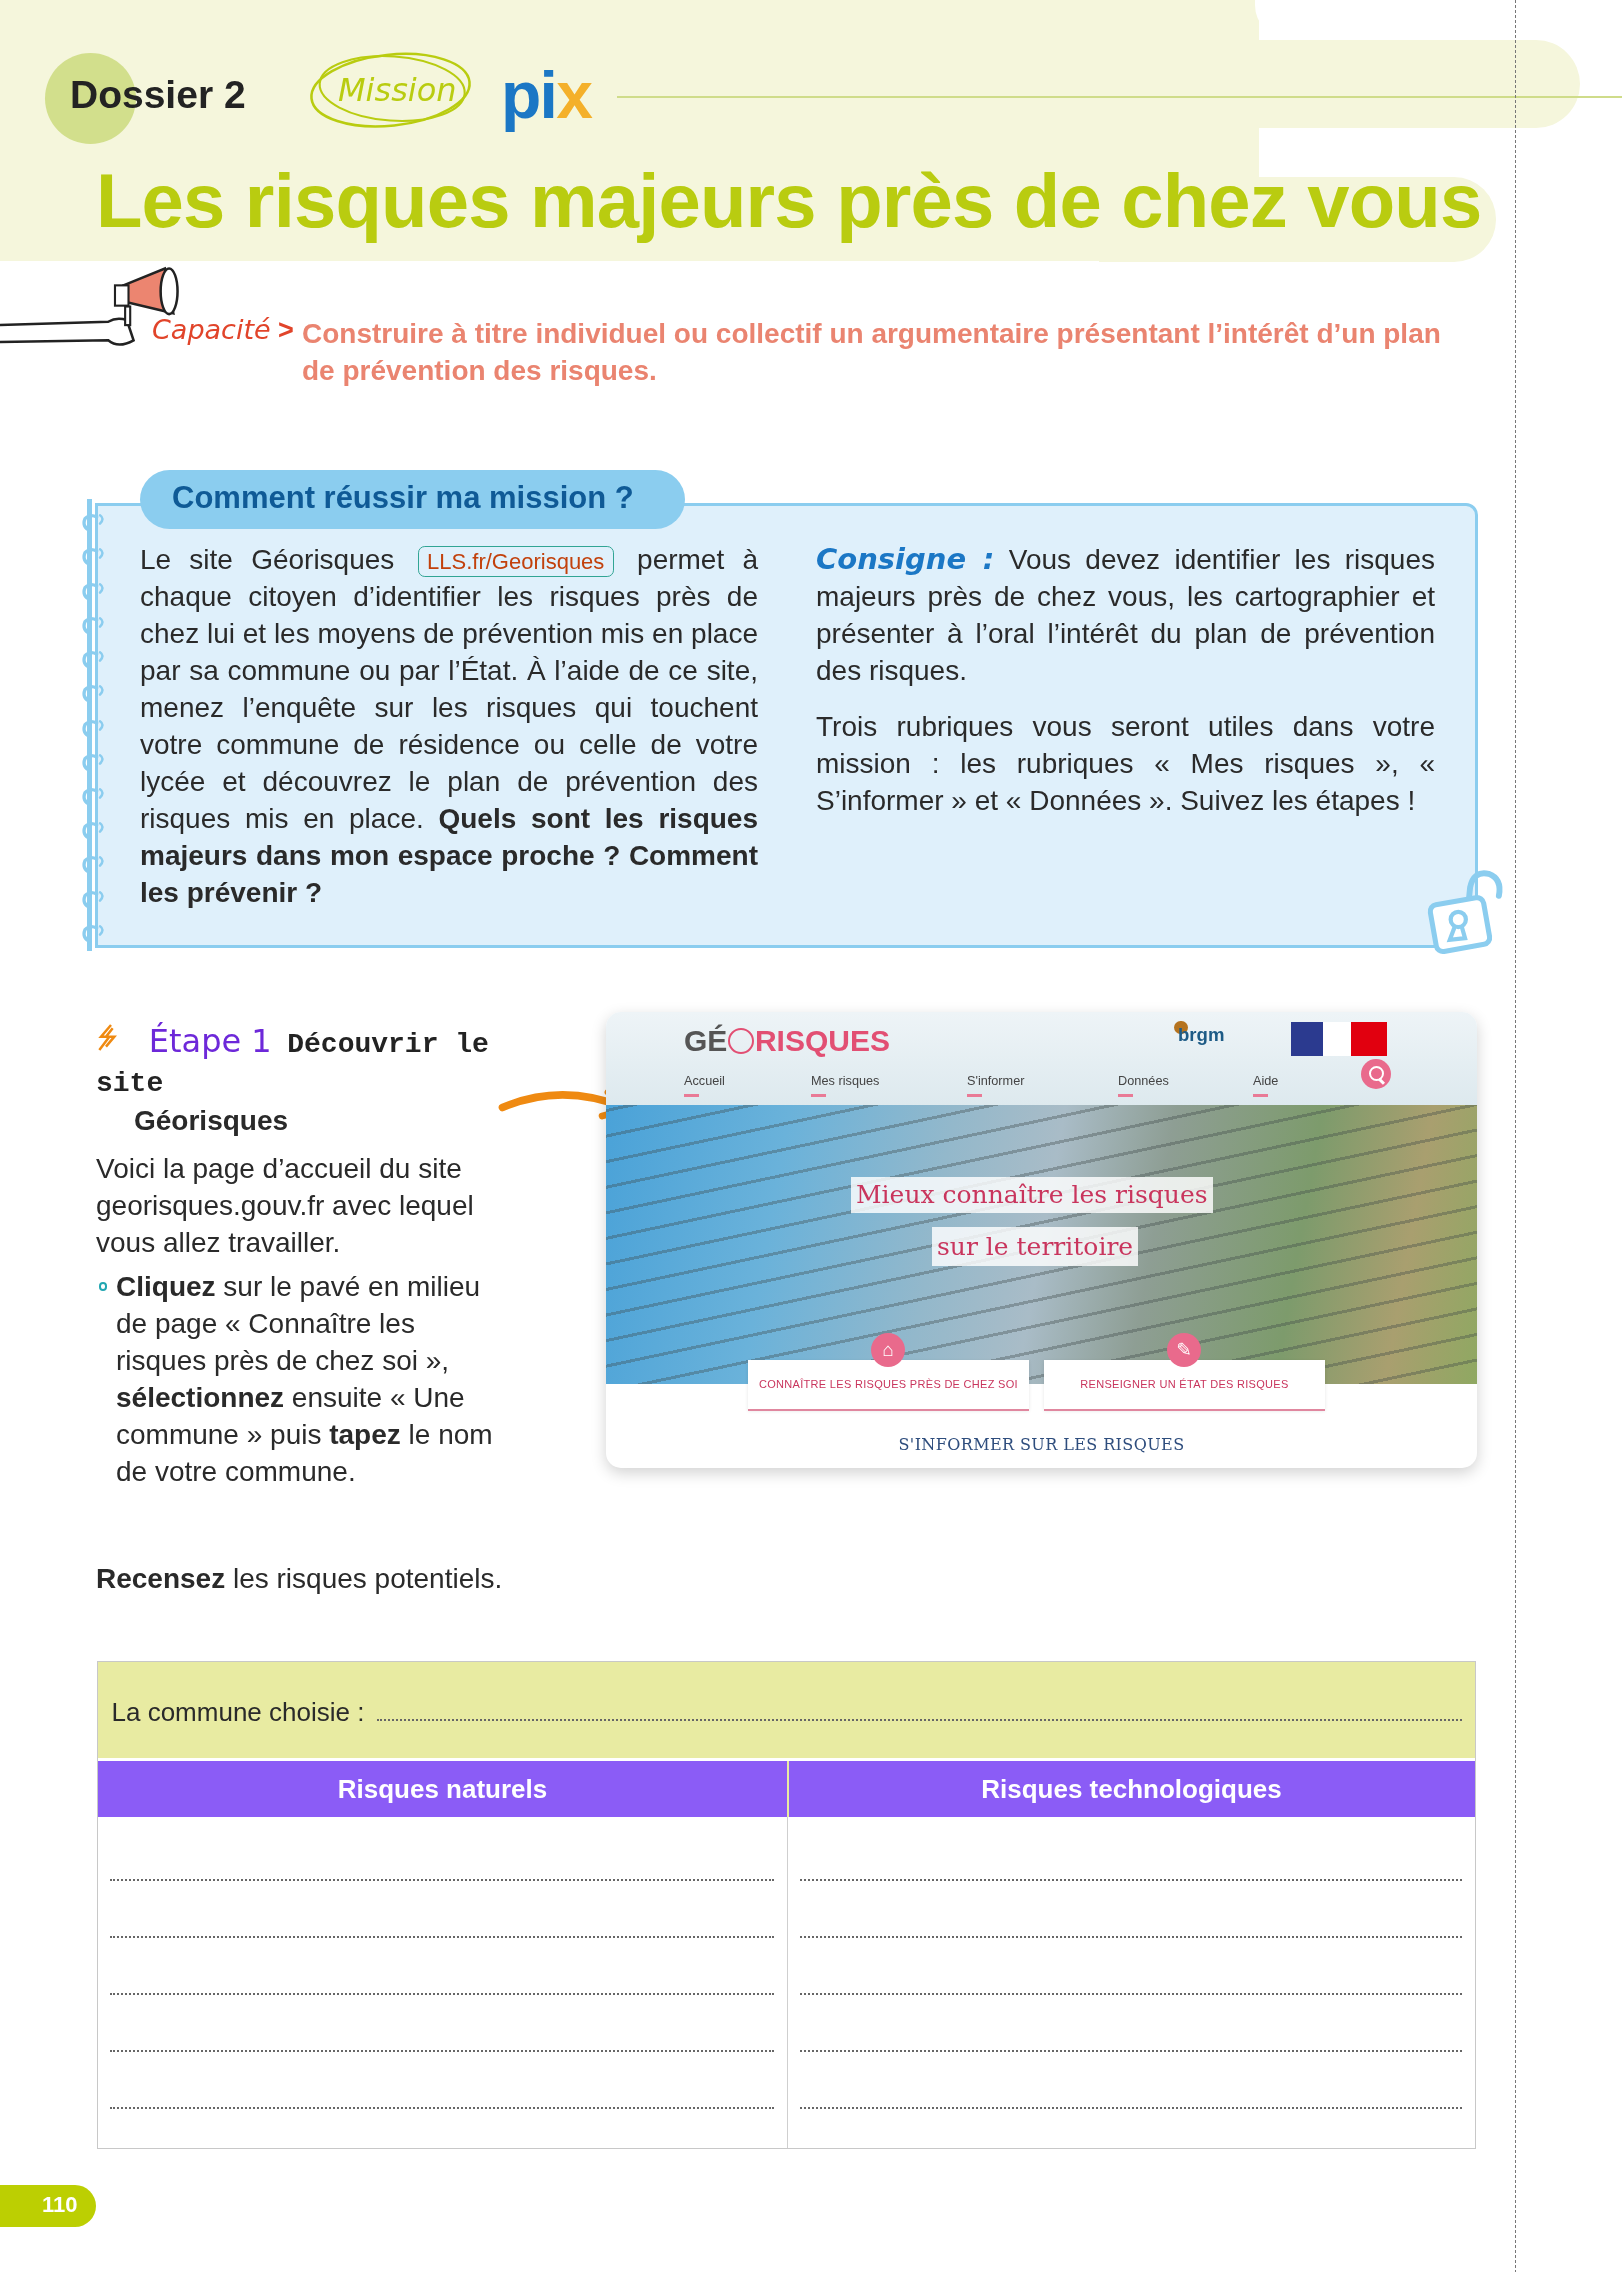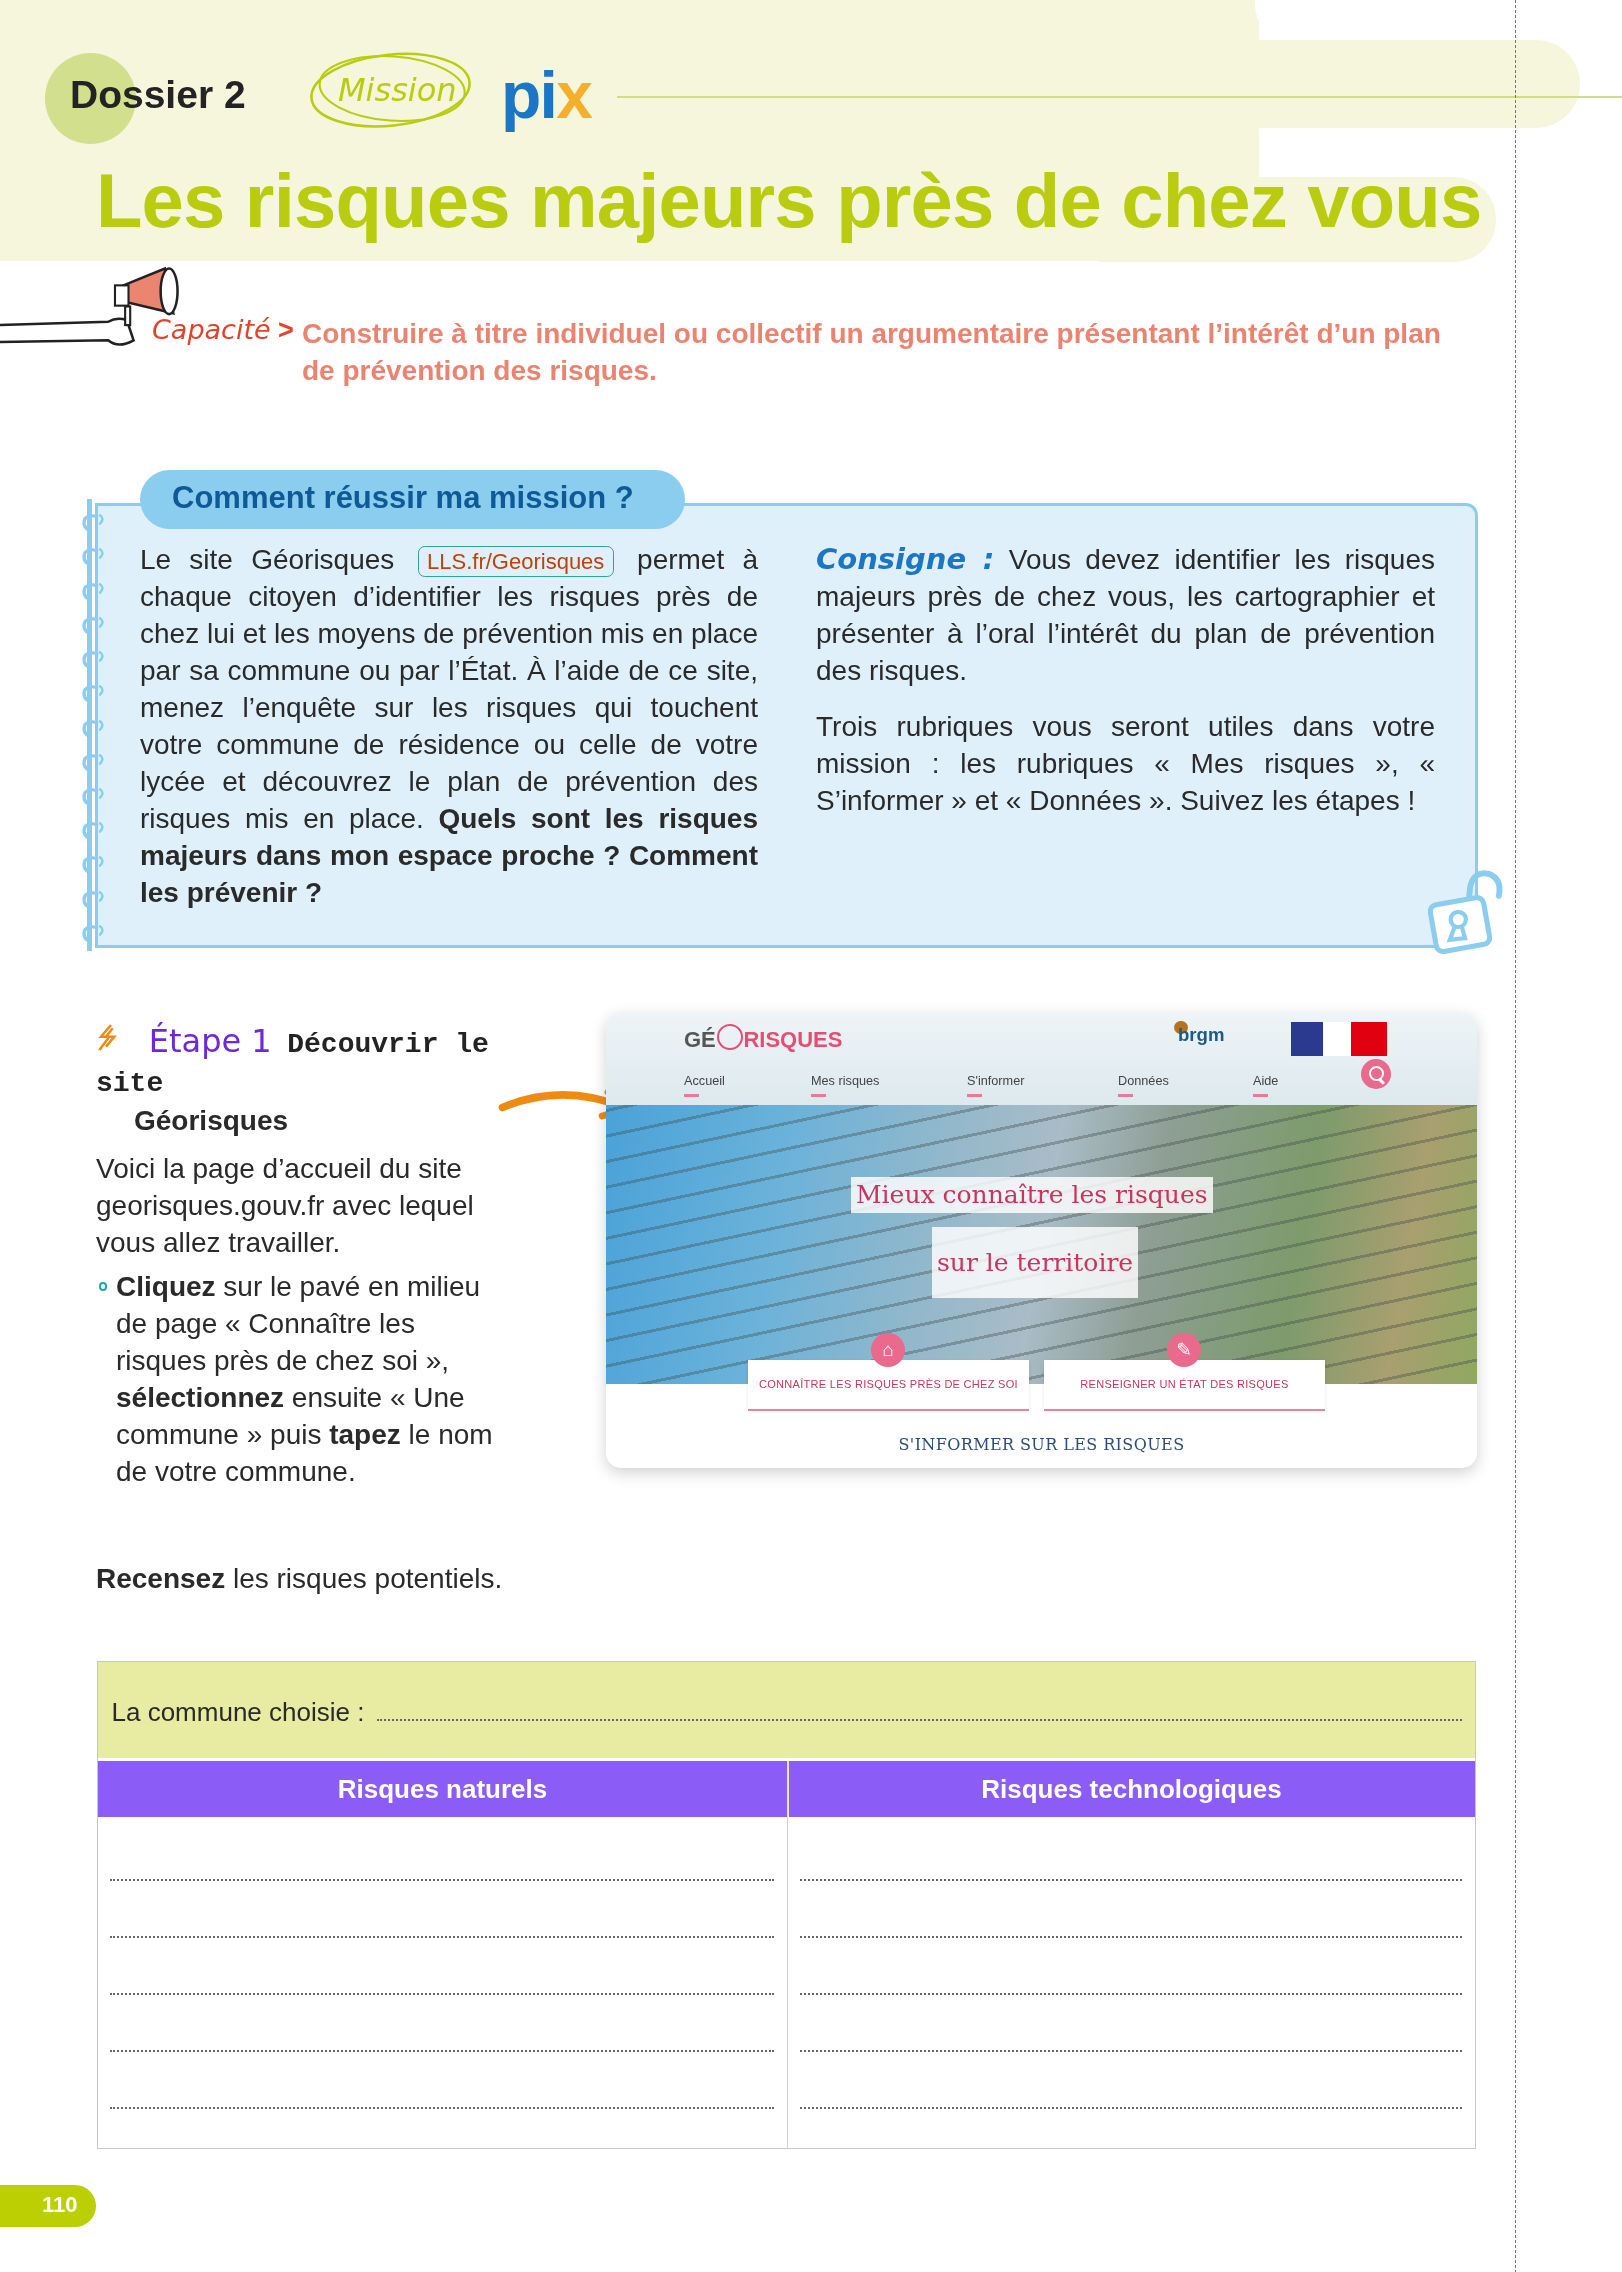--- a/index.html
+++ b/index.html
@@ -48,34 +48,34 @@
   .e1-bullet { margin-top:6.8px; padding-left:20px; position:relative; }
   .e1-bullet .dot { position:absolute; left:2.5px; top:14.4px; width:8.5px; height:8.5px; border:2.5px solid #21a6b1; border-radius:50%; box-sizing:border-box; }
   .arrow-svg { left:494px; top:1082px; width:152px; height:51px; }
   
   .shot { left:606px; top:1012px; width:871px; height:456px; border-radius:15px; overflow:hidden; background:#fff; box-shadow:0 5px 15px rgba(0,0,0,0.18); }
   .shot-top { position:absolute; left:0; top:0; width:100%; height:93px; background:linear-gradient(180deg,#eef4f7,#dde9ee); }
   .shot-photo { position:absolute; left:0; top:93px; width:100%; height:279px;
      background:linear-gradient(100deg,#4aa2d8 0%,#6ab2da 20%,#93b8cb 38%,#a9bcc7 50%,#8e9e94 62%,#7d9b6c 78%,#a99f6f 90%,#8fa862 100%); }
   .shot-photo .ponds { position:absolute; left:0; top:0; width:100%; height:100%;
      background:repeating-linear-gradient(-12deg, rgba(255,255,255,0) 0 22px, rgba(60,70,70,0.35) 22px 25px); }
-  .geo-logo { position:absolute; left:78px; top:12px; font-size:22px; font-weight:bold; }
+  .geo-logo { position:absolute; left:78px; top:12px; font-size:30px; font-weight:bold; }
   .geo-logo .ge { color:#555; }
   .geo-logo .ri { color:#e24f73; }
   .geo-logo .circ { display:inline-block; width:22px; height:22px; border:2.5px solid #e24f73; border-radius:50%; vertical-align:-3.4px; margin:0 0.8px; }
   .navitem { position:absolute; top:54px; font-size:12.7px; color:#444;margin-top:8px; }
   .navitem::after { content:""; position:absolute; left:0; top:20px; width:15px; height:2.5px; background:#e97a96; }
   .brgm { position:absolute; left:572px; top:12px; font-size:18.6px; font-weight:bold; color:#1d5b86; }
   .brgm-dot { position:absolute; left:568px; top:8.5px; width:13.5px; height:13.5px; border-radius:50%; background:#b5731f; }
   .flag { position:absolute; left:685px; top:10px; width:96px; height:34px; background:linear-gradient(90deg,#2b3a8f 0 33%,#ffffff 33% 62%,#e1000f 62% 100%); }
   .search-btn { position:absolute; left:755px; top:47px; width:30px; height:30px; border-radius:50%; background:#e96a8c; }
   .search-btn::before { content:""; position:absolute; left:7.6px; top:6.8px; width:11px; height:11px; border:2.5px solid #fff; border-radius:50%; }
   .search-btn::after { content:""; position:absolute; left:19.4px; top:18.6px; width:2.5px; height:6.8px; background:#fff; transform:rotate(-45deg); }
   .hero1 { position:absolute; left:245px; top:165px; background:rgba(255,255,255,0.82); color:#c9355d; font-family:"DejaVu Serif", serif; font-size:25px; padding:3.4px 5px; }
-  .hero2 { position:absolute; left:326px; top:215px; background:rgba(255,255,255,0.82); color:#c9355d; font-family:"DejaVu Serif", serif; font-size:25px; padding:21px 5px; }
+  .hero2 { position:absolute; left:326px; top:215px; background:rgba(255,255,255,0.82); color:#c9355d; font-family:"DejaVu Serif", serif; font-size:25px; padding:5px 5px; }
   .card { position:absolute; top:348px; width:281px; height:49px; background:#fff; border-bottom:2.5px solid #e0879f; box-shadow:0 0.8px 3.4px rgba(0,0,0,0.1); font-size:11px; color:#c9355d; text-align:center; line-height:49px; letter-spacing:0.3px; }
   .card-icon { position:absolute; top:321px; width:34px; height:34px; border-radius:50%; background:#e96a8c; color:#fff; font-size:18.6px; text-align:center; line-height:34px; }
   .sinformer { position:absolute; left:0; top:423px; width:100%; text-align:center; font-family:"DejaVu Serif", serif; font-size:16px; color:#2e4d7d; letter-spacing:0.4px; }
   
   .e2 { left:96px; top:1551px; font-size:28px; line-height:37px; width:1352px; }
   .e2 .bold { font-weight:bold; color:#232323; }
   .e2-sub { margin-top:8.5px; }
   
   .tbl { left:97px; top:1661px; width:1379px; height:488px; border:1.7px solid #c8c8c8; box-sizing:border-box; }
   .commune-row { position:absolute; left:0; top:0; width:100%; height:96px; background:#e8eba2; }

